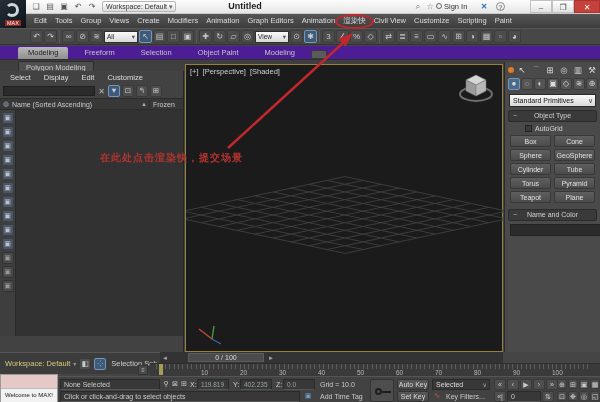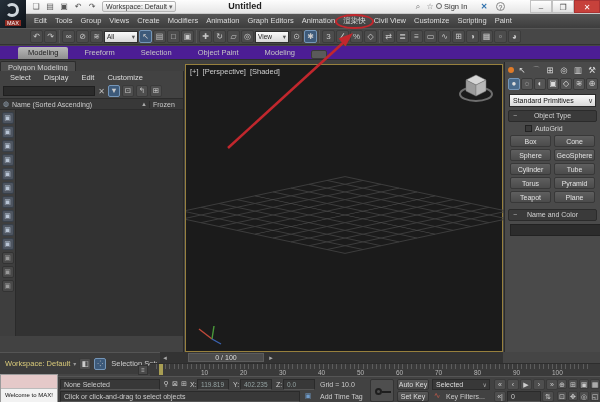--- a/index.html
+++ b/index.html
@@ -50,21 +50,21 @@
   .g-layers::before{content:"≡";} .g-ribbon::before{content:"▭";} .g-curve::before{content:"∿";}
   .g-schem::before{content:"⊞";} .g-matl::before{content:"◑";} .g-rset::before{content:"▦";}
   .g-rframe::before{content:"▫";} .g-render::before{content:"◕";}
 
   
   .ribbon-tabs{position:absolute;left:0;top:46px;width:600px;height:13px;background:#4c1d95;display:flex;align-items:flex-end;padding-left:18px;gap:6px;}
   .rtab{font-size:7.5px;color:#c4c4c4;padding:1px 10px;line-height:10px;}
   .rtab.active{background:linear-gradient(#b9b9b9,#8f8f8f);color:#1d1d1d;border-radius:2px 2px 0 0;}
   .rtab-more{width:16px;height:9px;background:#5a5a5a;border:1px solid #3a3a3a;border-radius:2px;}
   .ribbon-panel{position:absolute;left:0;top:59px;width:600px;height:12px;background:#3f3f3f;border-top:1px solid #2e2e2e;}
-  .pm-tab{position:absolute;left:0;top:1px;font-size:7.5px;color:#cfcfcf;background:#4e4e4e;border:1px solid #2c2c2c;border-bottom:none;padding:1px 7px;border-radius:2px 2px 0 0;}
+  .pm-tab{position:absolute;left:18px;top:1px;font-size:7.5px;color:#cfcfcf;background:#4e4e4e;border:1px solid #2c2c2c;border-bottom:none;padding:1px 7px;border-radius:2px 2px 0 0;}
 
   
   .explorer{position:absolute;left:0;top:71px;width:184px;height:281px;background:#424242;border-right:1px solid #262626;}
   .se-menus{display:flex;gap:13px;padding:2px 0 2px 10px;}
   .se-menu{font-size:7.5px;color:#ddd;}
   .se-search-row{display:flex;align-items:center;gap:2px;padding:1px 3px;}
   .se-input{width:92px;height:10px;background:#2b2b2b;border:1px solid #1f1f1f;}
   .se-x{color:#bbb;font-size:8px;width:9px;text-align:center;}
   .sei{width:12px;height:12px;background:#4e4e4e;border:1px solid #3a3a3a;border-radius:2px;color:#c9c9c9;font-size:7.5px;line-height:10px;text-align:center;}
   .sei.active{background:#3d5a7a;border-color:#7596b8;}
@@ -456,14 +456,15 @@
       <div class="navi">✥</div>
       <div class="navi">◎</div>
       <div class="navi">◱</div>
     </div>
   </div>
 
   <svg class="anno-svg">
     <line x1="228" y1="148" x2="344" y2="42" stroke="#c1272d" stroke-width="2.5"></line>
     <polygon points="353,33 345.5,46.5 338.5,38.5" fill="#c1272d"></polygon>
   </svg>
+  <div class="anno-text">在此处点击渲染快，提交场景</div>
 
 </div>
 
 </body></html>

